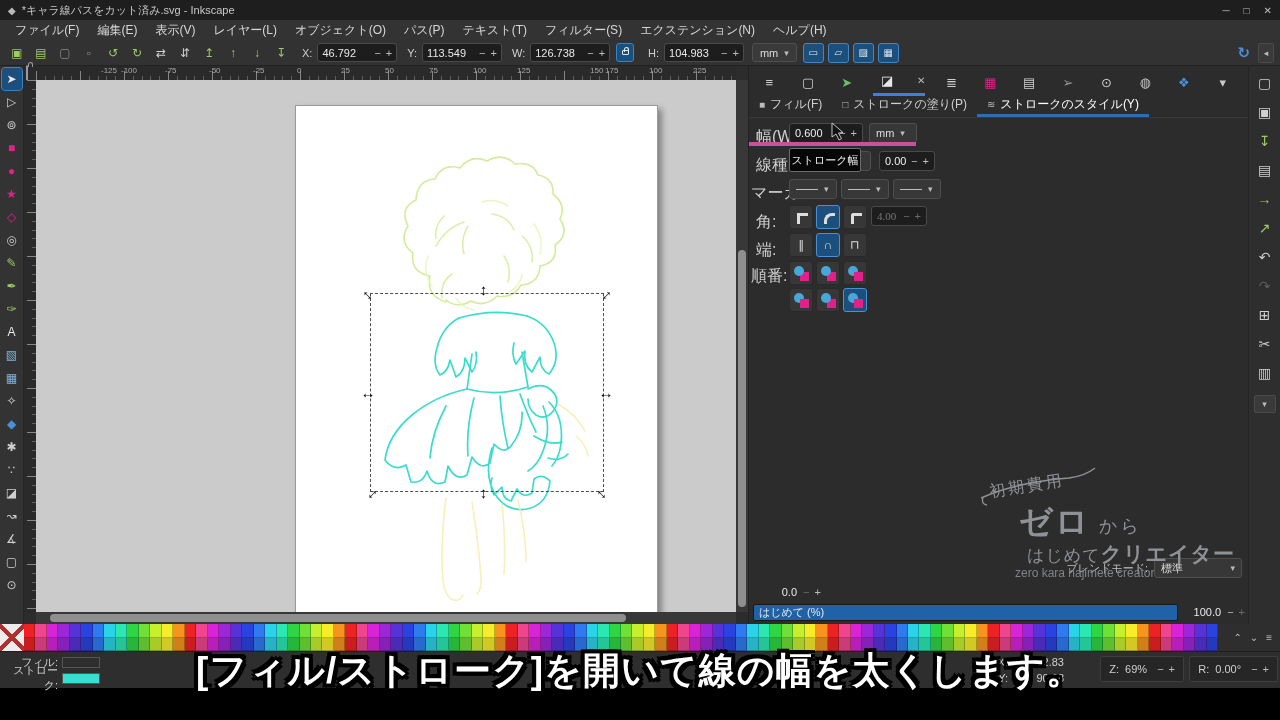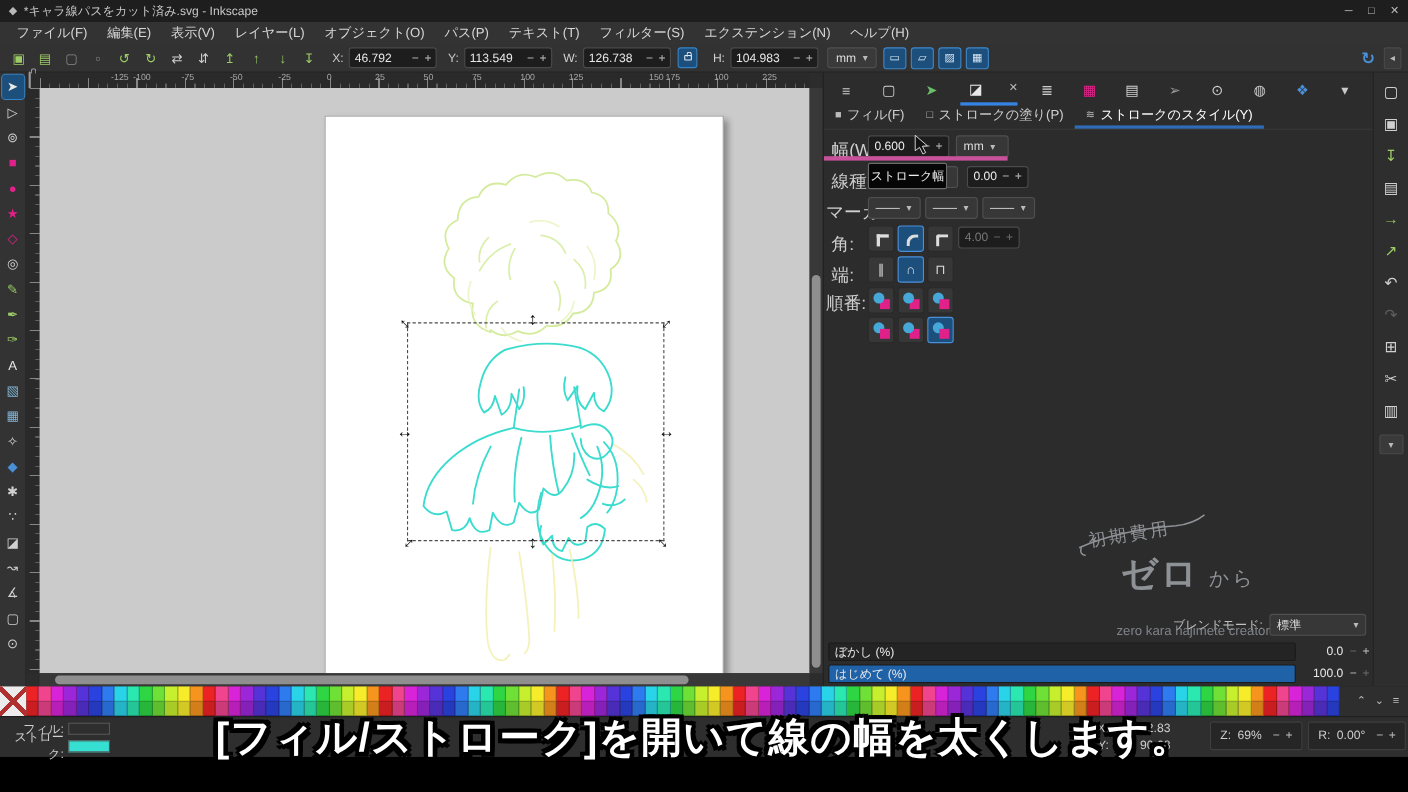--- a/index.html
+++ b/index.html
@@ -451,21 +451,21 @@
     
     <span class="prow-label" style="top:146px;">角:</span>
     <span id="join-btns"><span class="sqbtn" style="left: 40px; top: 139px;">
           <span class="joinshape "></span>
         </span><span class="sqbtn active" style="left: 67px; top: 139px;">
           <span class="joinshape round"></span>
         </span><span class="sqbtn" style="left: 94px; top: 139px;">
           <span class="joinshape bevel"></span>
         </span></span>
     <span class="pspin" style="left:122px;top:140px;width:56px;color:#777;">
-      <span style="flex:1;">4.00</span>
+      <span style="flex:1;font-family:Liberation Serif, serif;">4.00</span>
       <span class="spinbtns">
           <span class="minus dim">−</span>
           <span class="plus dim">+</span>
         </span>
     </span>
 
     
     <span class="prow-label" style="top:174px;">端:</span>
     <span id="cap-btns"><span class="sqbtn" style="left: 40px; top: 167px;">∥</span><span class="sqbtn active" style="left: 67px; top: 167px;">∩</span><span class="sqbtn" style="left: 94px; top: 167px;">⊓</span></span>
 
@@ -504,37 +504,35 @@
         </span></span>
 
     
     <div class="watermark">
       <svg class="wmswash" width="130" height="44">
         <path d="M4,34 Q40,18 92,14 Q108,12 118,4 M6,34 q-2,6 4,7" fill="none" stroke="#8e9196" stroke-width="1.4"></path>
       </svg>
       <span class="wm1">初期費用</span>
       <span class="wm2">ゼロ</span>
       <span class="wm2s">から</span>
+      <span class="wm3"><span>はじめて</span><b>クリエイター</b></span>
       <span class="wm4x">zero kara hajimete creator</span>
     </div>
 
     
     <div class="blendrow">
       <span class="blabel">ブレンドモード:</span>
       <span class="pdd" style="position:static;width:88px;justify-content:space-between;">
         <span>標準</span>
           <span class="caret">▾</span>
       </span>
     </div>
 
     
     <div class="sliderrow" style="top:517px;">
-      <span class="trough">
-          <span>ぼかし (%)</span>
-        </span>
       <span class="srval">0.0</span>
       <span class="spinbtns" style="margin-left:6px;">
           <span class="minus dim">−</span>
           <span class="plus">+</span>
         </span>
     </div>
 
     
     <div class="sliderrow" style="top:537px;">
       <span class="trough fill">

